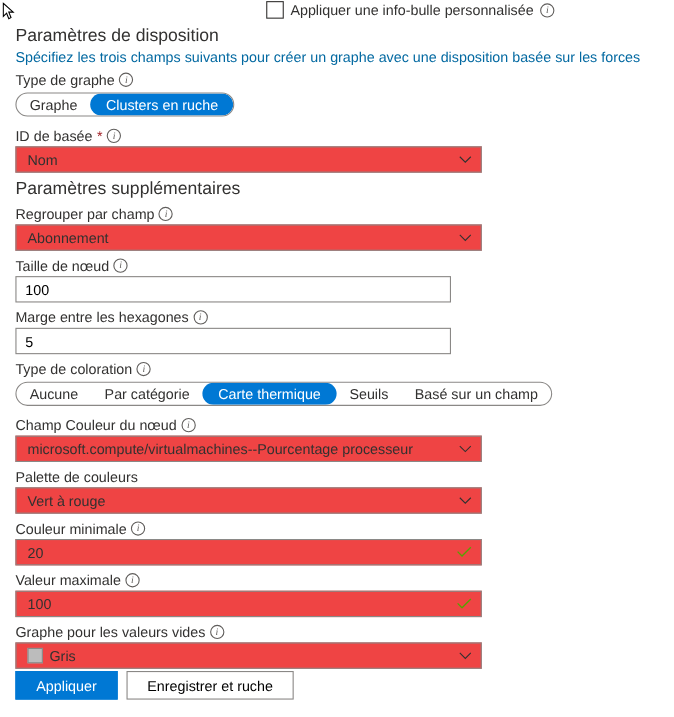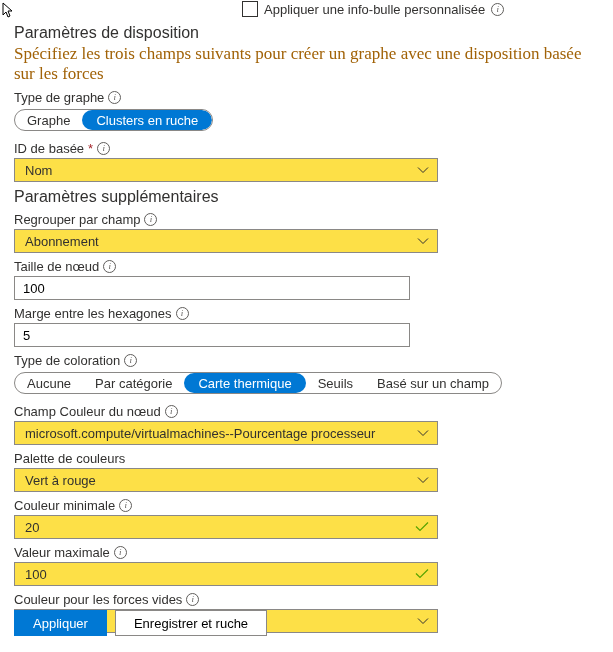--- a/index.html
+++ b/index.html
@@ -27,24 +27,23 @@
     background: #fff;
     display: inline-block;
   }
   .section-title {
     font-size: 16px;
     font-weight: 400;
     margin-top: 6px;
     margin-bottom: 2px;
   }
   .section-desc {
-    font-size: 17px;
-    color: #a16207;
+    font-size: 13px;
+    color: #0369a1;
     margin-bottom: 4px;
-    font-family: Liberation Serif, serif;
   }
   .field-label {
     font-size: 13px;
     display: flex;
     align-items: center;
     gap: 4px;
     margin-top: 6px;
     margin-bottom: 2px;
   }
   .required { color: #a4262c; }
@@ -85,21 +84,21 @@
   .pill.selected {
     background: #0078d4;
     color: #fff;
     border-radius: 11px;
     padding: 0 14px;
   }
   .select-field {
     width: 424px;
     height: 24px;
     border: 1px solid #8a8886;
-    background: #fde047;
+    background: #ef4444;
     display: flex;
     align-items: center;
     justify-content: space-between;
     padding: 0 10px;
     position: relative;
     cursor: pointer;
   }
   .chevron-down, .checkmark {
     position: absolute;
     right: 8px;
@@ -273,21 +272,21 @@
   <span class="info-icon">i</span>
 </div>
 <div class="select-field">
   <span>100</span>
   <span class="checkmark"><svg width="14" height="10" viewBox="0 0 14 10">
         <path d="M1 5 L5 9 L13 1" stroke-width="1.2" fill="none"></path>
       </svg></span>
 </div>
 
 <div class="field-label">
-  <span>Couleur pour les forces vides</span>
+  <span>Graphe pour les valeurs vides</span>
   <span class="info-icon">i</span>
 </div>
 <div class="select-field">
   <span class="swatch-row">
     <span class="color-swatch"></span>
     <span>Gris</span>
   </span>
   <span class="chevron-down"><svg width="12" height="8" viewBox="0 0 12 8">
         <path d="M1 1 L6 6 L11 1" stroke="#323130" stroke-width="1" fill="none"></path>
       </svg></span>

